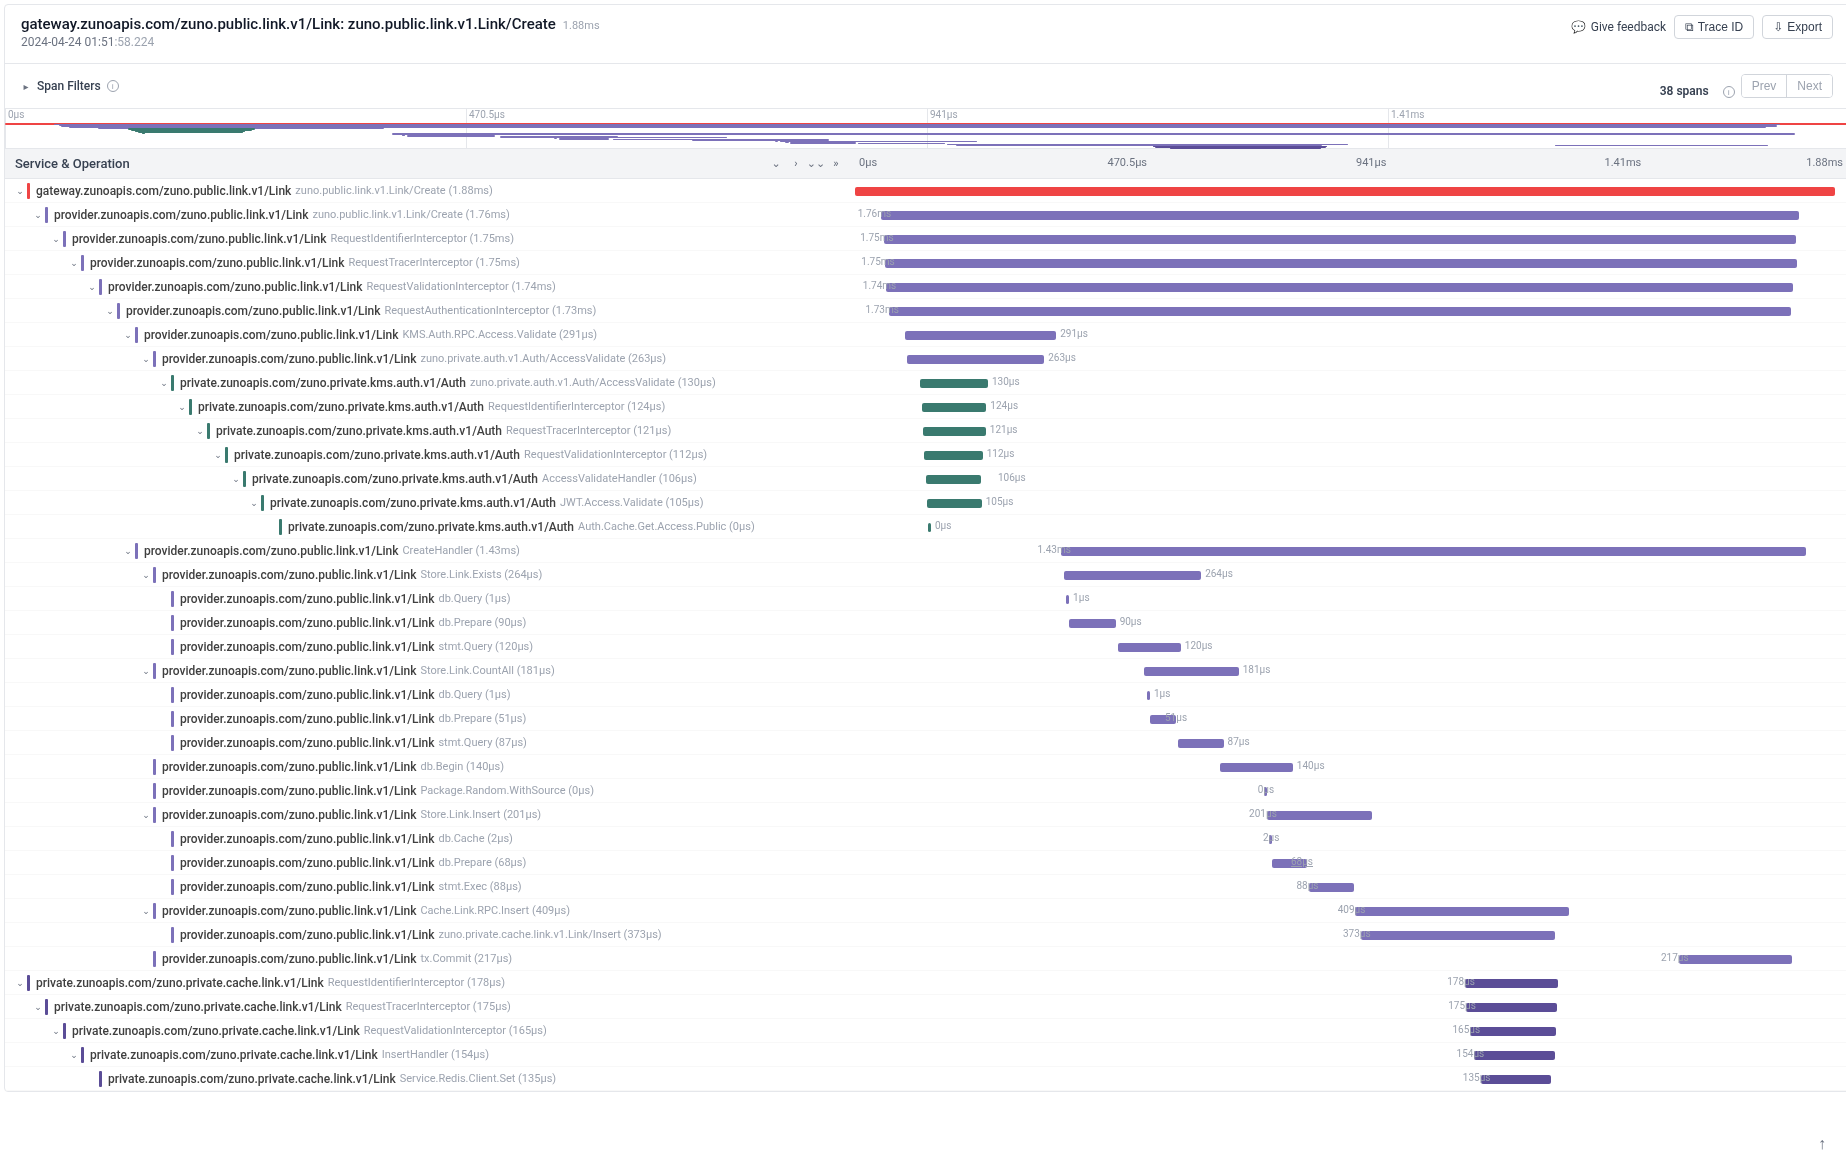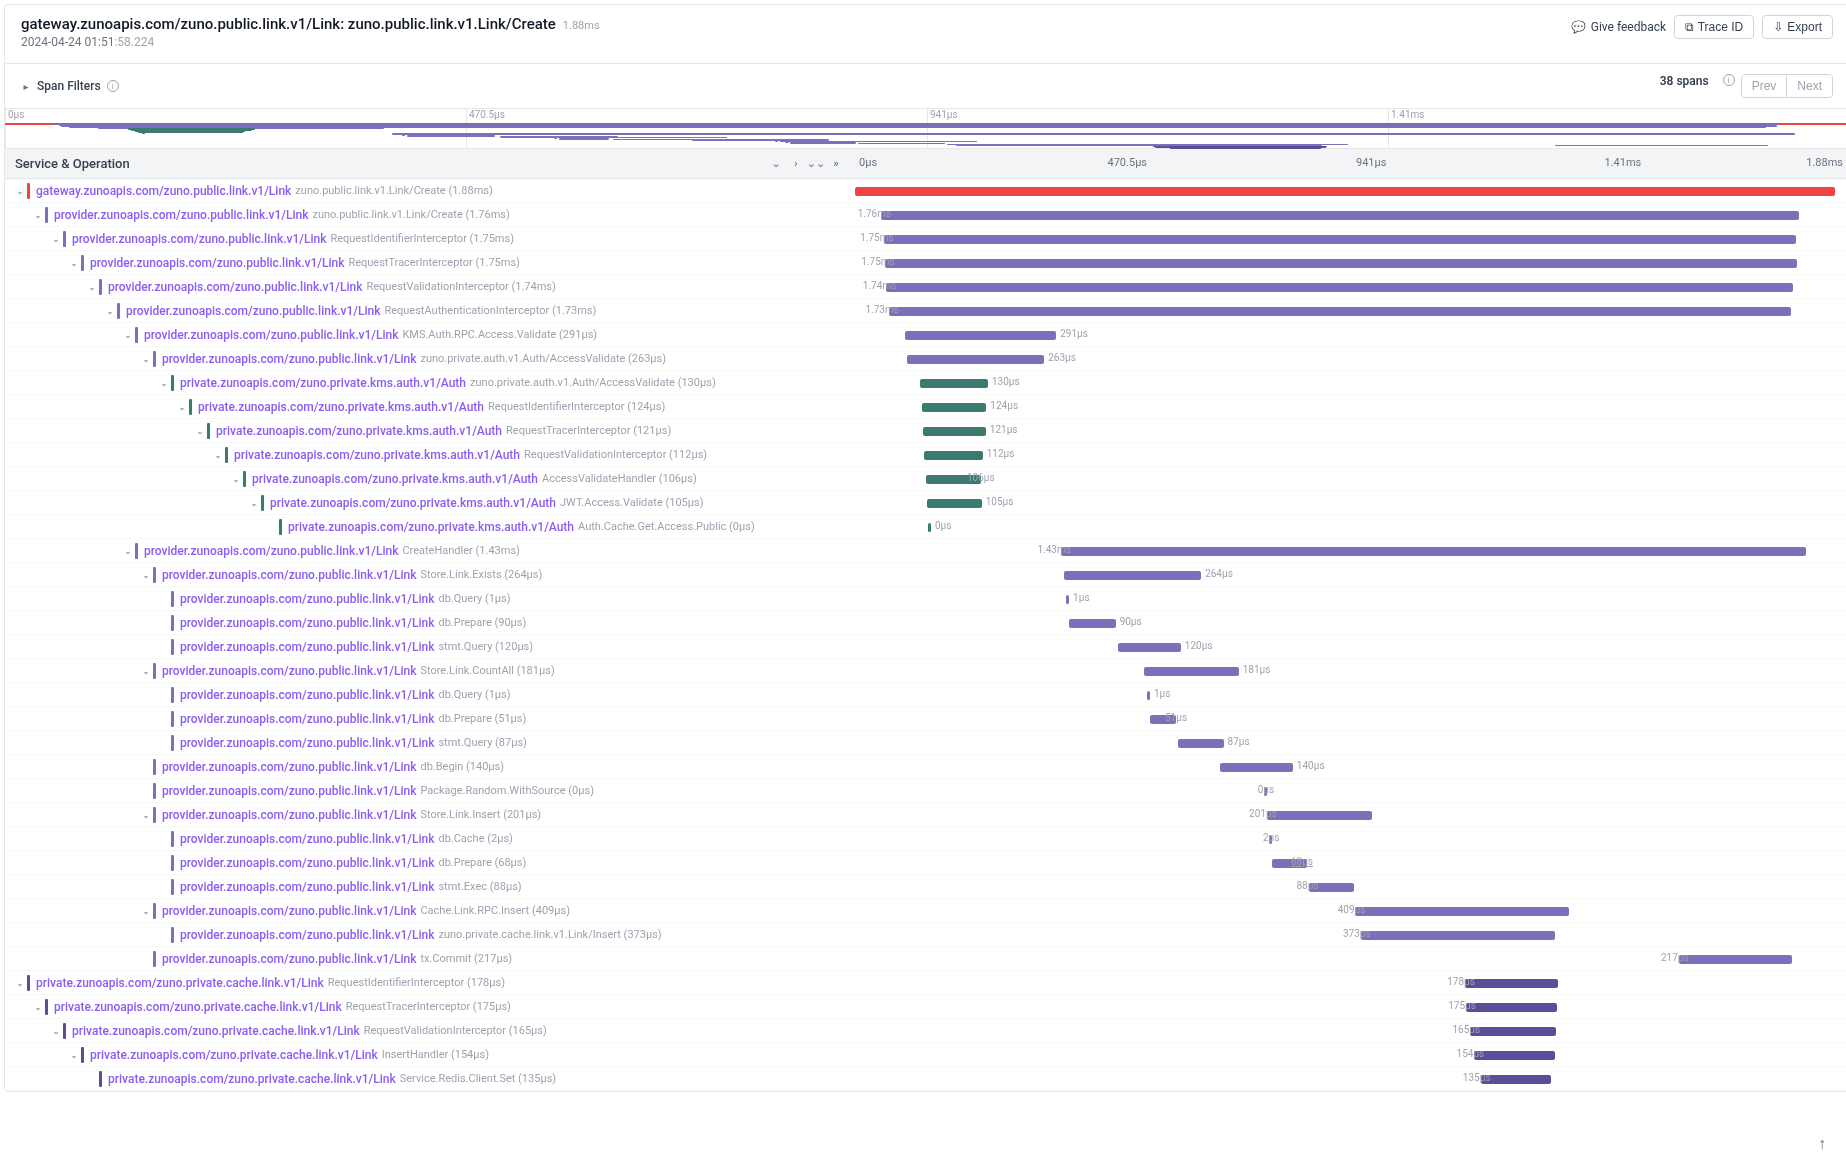--- a/index.html
+++ b/index.html
@@ -36,21 +36,21 @@
 .hdr-controls span { width:18px; height:18px; display:inline-flex; align-items:center; justify-content:center; cursor:pointer; font-size:11px; color:#6b7280; border-radius:2px; }
 .timeline-hdr { height:30px; background:#f3f4f6; border-bottom:1px solid #e5e7eb; position:relative; font-size:11px; color:#6b7280; }
 .timeline-hdr .t { position:absolute; top:7px; }
 .rows { }
 .row { display:flex; height:24px; align-items:center; border-bottom:1px solid #f8f8f8; }
 .row-left { width:850px; flex:none; display:flex; align-items:center; overflow:hidden; white-space:nowrap; cursor:pointer; }
 .row-right { flex:1; position:relative; height:24px; }
 .indent { display:inline-block; flex:none; }
 .exp { width:14px; flex:none; text-align:center; color:#6b7280; font-size:9px; cursor:pointer; }
 .svc-bar { width:3px; height:16px; flex:none; margin-right:6px; border-radius:1px; }
-.svc { font-size:12px; color:#8b5cf6; font-weight:500; }
+.svc { font-size:12px; color:#404040; font-weight:500; }
 .op { font-size:11px; color:#9ca3af; margin-left:4px; }
 .span-bar { position:absolute; top:8px; height:9px; border-radius:2px; }
 .span-label { position:absolute; top:5px; font-size:10px; color:#9ca3af; }
 .c-red { background:#ef4444; }
 .c-purple { background:#7c71b9; }
 .c-teal { background:#3a7a6f; }
 .c-dpurple { background:#5b4d97; }
 .scroll-top { position:fixed; right:20px; bottom:12px; font-size:16px; color:#6b7280; cursor:pointer; }
 </style>
 </head>
@@ -84,21 +84,21 @@
       </div>
     </div>
   </div>
 
   <div class="filters-row">
     <div class="filters-left">
       <span class="chev">▸</span>
       <span style="font-weight:500;">Span Filters</span>
       <span class="info-icon">i</span>
     </div>
-    <div style="display:flex;align-items:flex-start;gap:6px;">
+    <div style="display:flex;align-items:flex-end;gap:6px;">
       <span class="spans-count">38 spans</span>
       <span class="info-icon">i</span>
       <div class="pager">
         <button>Prev</button>
         <button>Next</button>
       </div>
     </div>
   </div>
 
   <div class="minimap">
@@ -332,21 +332,21 @@
       <div class="row">
         <div class="row-left">
           <span class="indent" style="width: 224px;"></span>
           <span class="exp">⌄</span>
           <span class="svc-bar c-teal"></span>
           <span class="svc">private.zunoapis.com/zuno.private.kms.auth.v1/Auth</span>
           <span class="op">AccessValidateHandler (106μs)</span>
         </div>
         <div class="row-right">
           <div class="span-bar c-teal" style="left: 70.8936px; width: 55.2553px;"></div>
-          <div class="span-label" style="left: 112px;">106μs</div>
+          <div class="span-label" style="left: 143px;">106μs</div>
         </div>
       </div>
       <div class="row">
         <div class="row-left">
           <span class="indent" style="width: 242px;"></span>
           <span class="exp">⌄</span>
           <span class="svc-bar c-teal"></span>
           <span class="svc">private.zunoapis.com/zuno.private.kms.auth.v1/Auth</span>
           <span class="op">JWT.Access.Validate (105μs)</span>
         </div>

